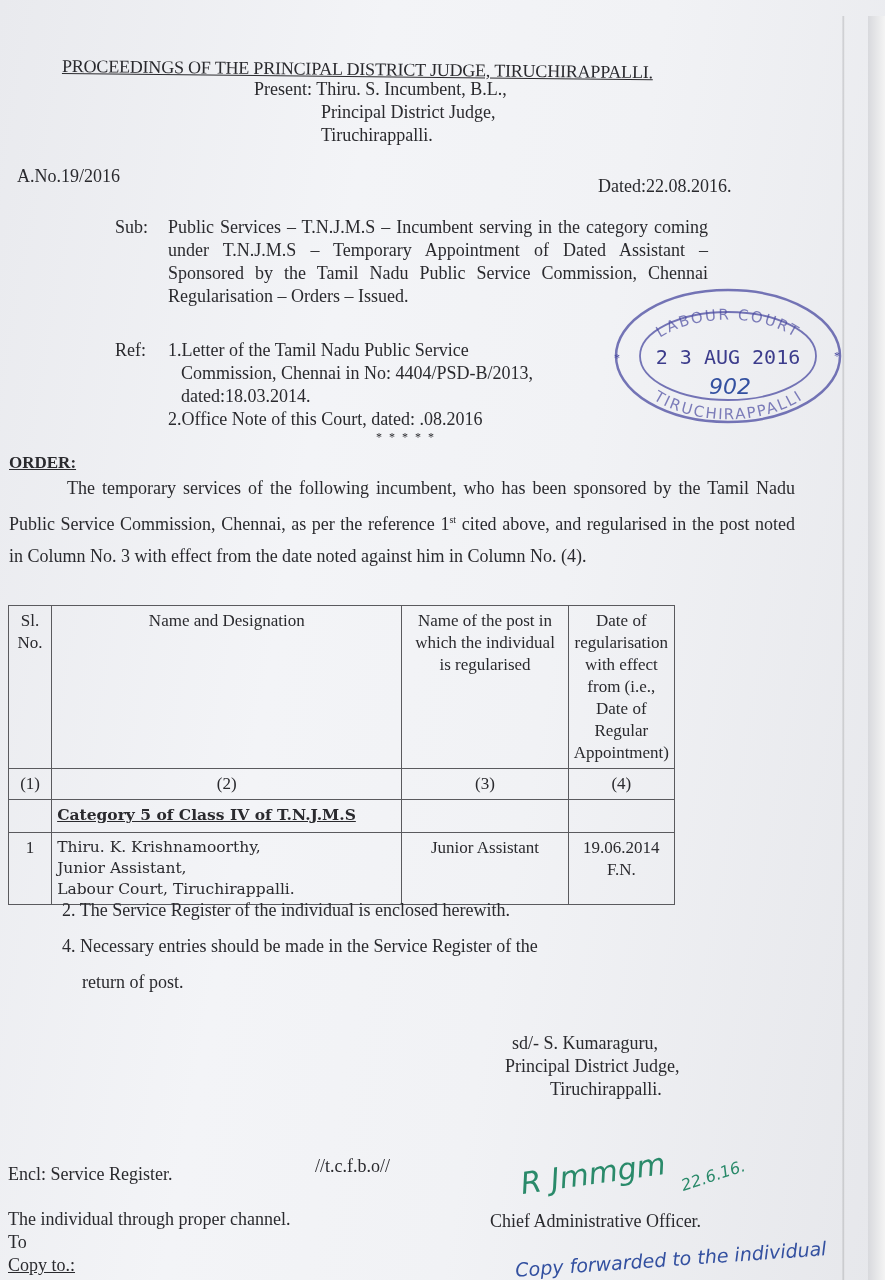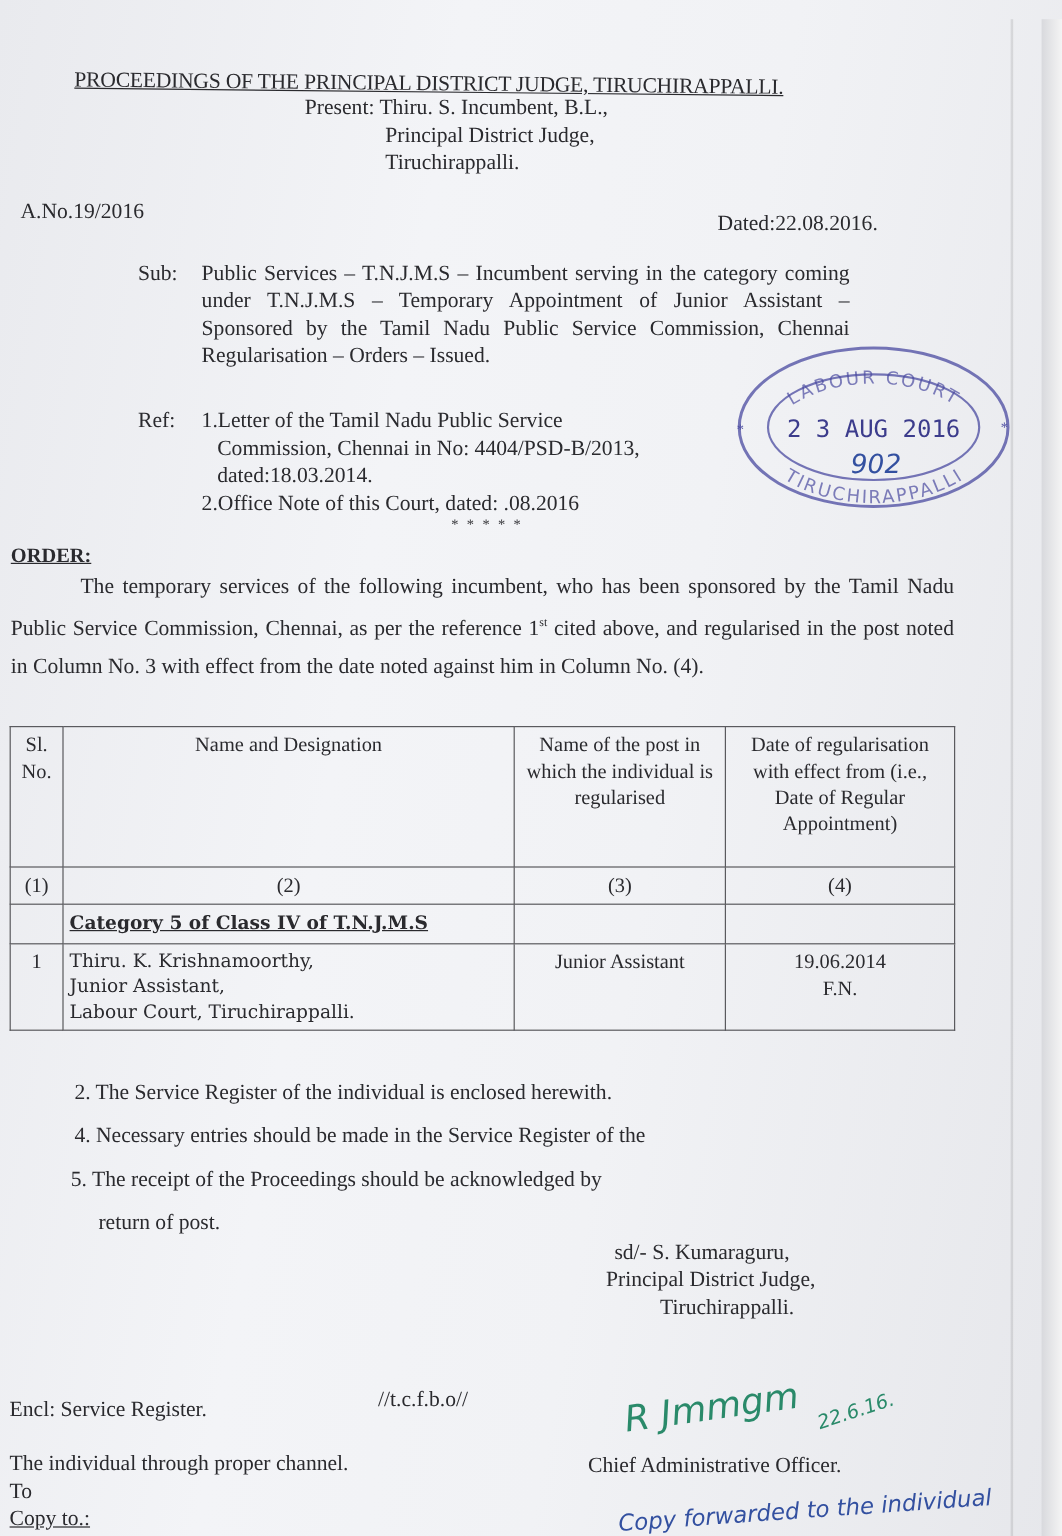--- a/index.html
+++ b/index.html
@@ -22,21 +22,21 @@
     .label { display: inline-block; width: 53px; vertical-align: top; }
     .block { display: inline-block; width: 540px; vertical-align: top; text-align: justify; }
     .ref { left: 115px; top: 323px; font-size: 18px; line-height: 23px; }
     .ref .item { display: inline-block; vertical-align: top; }
     .ref .indent { padding-left: 13px; }
     .stars { left: 376px; top: 414px; font-size: 12px; letter-spacing: 2px; }
     .order-h { left: 9px; top: 437px; font-size: 17px; font-weight: bold; text-decoration: underline; }
     .para { left: 9px; top: 456px; width: 786px; font-size: 18px; line-height: 32px; text-align: justify; white-space: normal; }
     .para .ind { padding-left: 58px; }
     sup { font-size: 10px; }
-    table.grid { position: absolute; left: 8px; top: 589px; width: 788px; border-collapse: collapse; font-size: 17px; }
+    table.grid { position: absolute; left: 8px; top: 589px; width: 667px; border-collapse: collapse; font-size: 17px; }
     table.grid td { border: 1.5px solid #5a5a5e; vertical-align: top; padding: 4px 5px; line-height: 22px; }
     .c1 { width: 33px; text-align: center; }
     .c2 { width: 365px; }
     .c3 { width: 165px; text-align: center; }
     .c4 { text-align: center; }
     .hdr td { height: 108px; }
     .num td { text-align: center; height: 20px; }
     .cat td { height: 24px; text-decoration: underline; }
     .bold { font-weight: bold; font-family: "DejaVu Serif", serif; font-size: 15.5px; }
     .dataleft { text-align: left !important; font-family: "DejaVu Serif", serif; font-size: 15.5px; line-height: 21px !important; }
@@ -65,21 +65,21 @@
   <div class="abs title">PROCEEDINGS OF THE PRINCIPAL DISTRICT JUDGE, TIRUCHIRAPPALLI.</div>
   <div class="abs present">
     <div>Present: Thiru. S. Incumbent, B.L.,</div>
     <div>Principal District Judge,</div>
     <div>Tiruchirappalli.</div>
   </div>
   <div class="abs ano">A.No.19/2016</div>
   <div class="abs dated">Dated:22.08.2016.</div>
 
   <div class="abs sub" style="white-space:normal;">
-    <span class="label">Sub:</span><span class="block">Public Services – T.N.J.M.S – Incumbent serving in the category coming under T.N.J.M.S – Temporary Appointment of Junior Assistant – Sponsored by the Tamil Nadu Public Service Commission, Chennai Regularisation – Orders – Issued.</span>
+    <span class="label">Sub:</span><span class="block">Public Services – T.N.J.M.S – Incumbent serving in the category coming under T.N.J.M.S – Temporary Appointment of Dated Assistant – Sponsored by the Tamil Nadu Public Service Commission, Chennai Regularisation – Orders – Issued.</span>
   </div>
 
   <div class="abs ref">
     <span class="label">Ref:</span><span class="item">
       <div>1.Letter of the Tamil Nadu Public Service</div>
       <div class="indent">Commission, Chennai in No: 4404/PSD-B/2013,</div>
       <div class="indent">dated:18.03.2014.</div>
       <div>2.Office Note of this Court, dated:  .08.2016</div>
     </span>
   </div>
@@ -141,21 +141,20 @@
         <div>19.06.2014</div>
         <div>F.N.</div>
       </td>
     </tr>
   </tbody>
     </table>
 
   <div class="abs points">
     <div>2.  The Service Register of the individual is enclosed herewith.</div>
     <div>4.  Necessary entries should be made in the Service Register of the</div>
-    <div style="margin-left:-3px;">5. The receipt of the Proceedings should be acknowledged by</div>
     <div class="ind" style="padding-left:20px;">return of post.</div>
   </div>
 
   <div class="abs sign">
     <div style="padding-left:7px;">sd/- S. Kumaraguru,</div>
     <div>Principal District Judge,</div>
     <div>Tiruchirappalli.</div>
   </div>
 
   <div class="abs encl">Encl: Service Register.</div>

